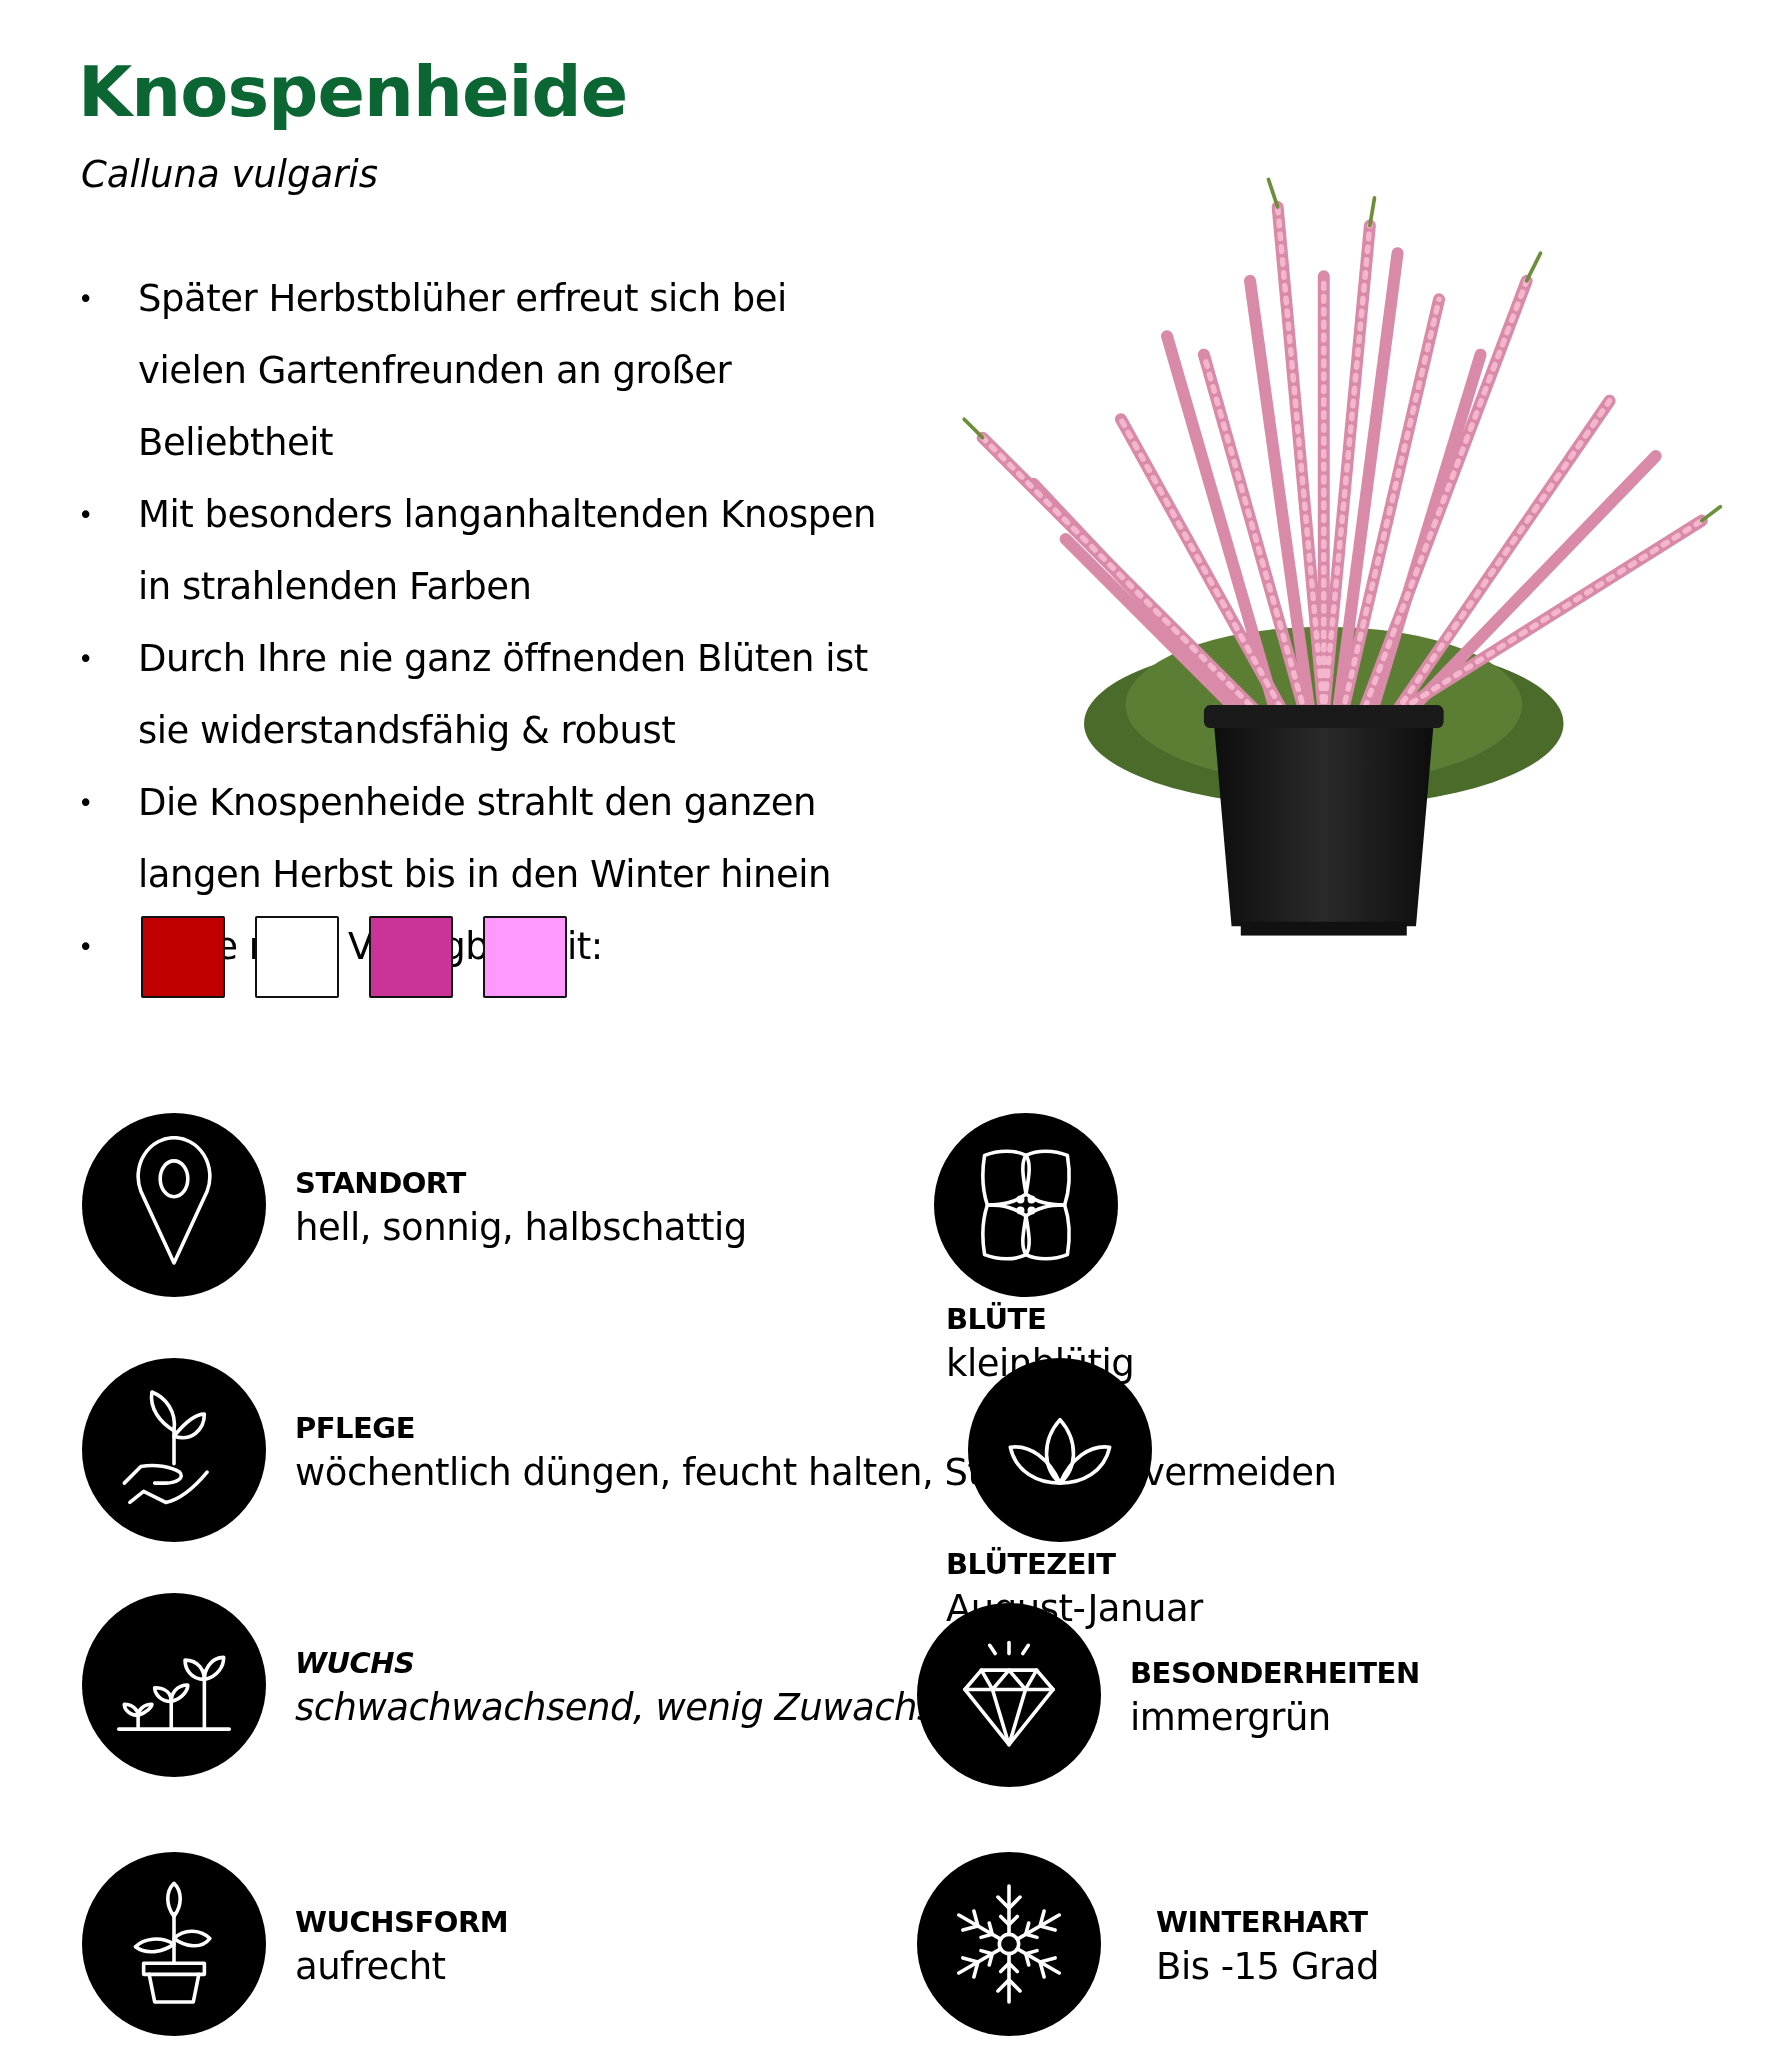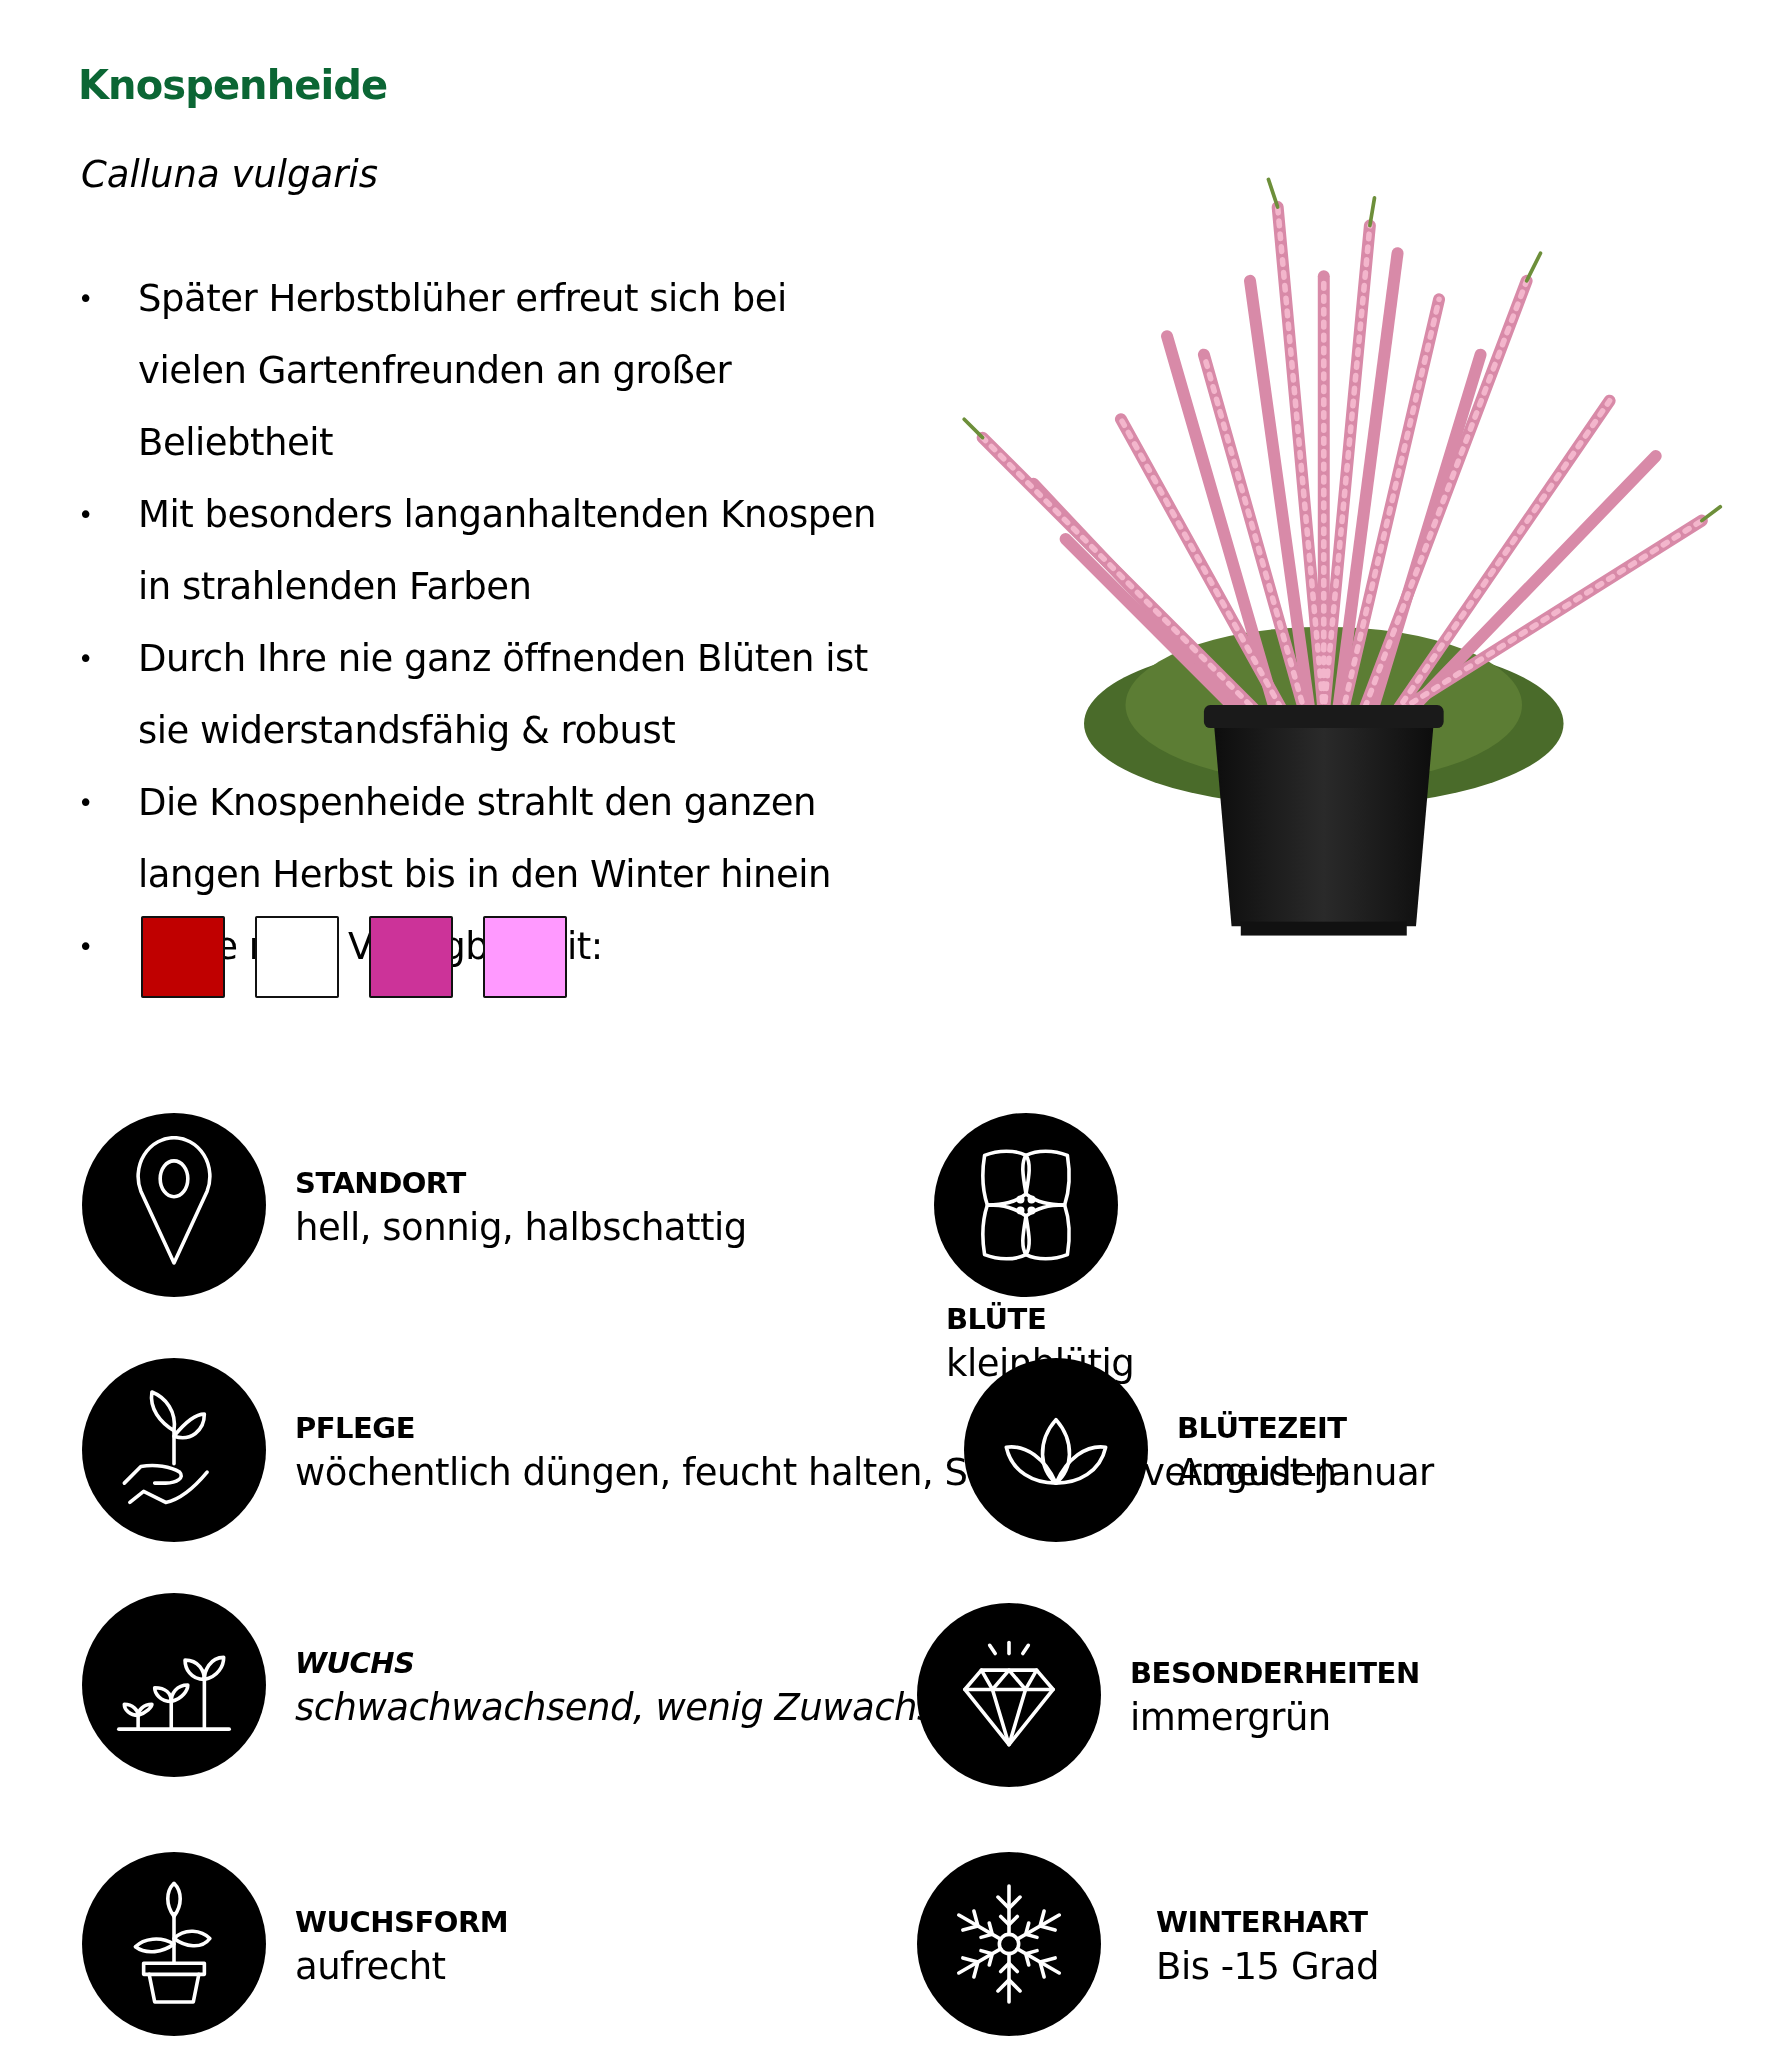--- a/index.html
+++ b/index.html
@@ -1,17 +1,17 @@
 <!DOCTYPE html>
 <html style="font-size:7.4px"><head>
 <meta charset="utf-8">
 <style>
   html,body{margin:0;padding:0;background:#fff;}
   body{width:1771px;height:2066px;position:relative;overflow:hidden;font-family:"DejaVu Sans","Liberation Sans",sans-serif;color:#000;}
-  .title{position:absolute;left:78px;top:65px;font-size:40px;font-weight:bold;color:#0b6634;letter-spacing:-0.9px;line-height:1;}
+  .title{position:absolute;left:78px;top:57px;font-size:70px;font-weight:bold;color:#0b6634;letter-spacing:-0.9px;line-height:1;}
   .subtitle{position:absolute;left:81px;top:156px;font-size:37px;font-style:italic;line-height:1;}
   .bullets{position:absolute;left:78px;top:263px;width:821px;margin:0;padding:0;list-style:none;}
   .bullets li{position:relative;padding-left:60px;font-size:37px;line-height:72px;letter-spacing:-0.5px;}
   .bullets li::before{content:"\2022";position:absolute;left:0;top:0;font-size:26px;}
   .swatches{position:absolute;left:141px;top:916px;display:flex;gap:30px;}
   .swatch{width:84px;height:82px;border:2.3px solid #111;border-radius:1.8px;box-sizing:border-box;}
   .plant{position:absolute;left:927px;top:161px;width:812px;height:793px;}
   .feature{position:absolute;display:flex;align-items:center;}
   .icon-circle{width:184px;height:184px;border-radius:50%;background:#000;display:flex;align-items:center;justify-content:center;flex:0 0 184px;}
   .icon-circle svg{width:138px;height:138px;}
@@ -181,21 +181,21 @@
       <circle cx="46" cy="54" r="1.6" fill="#fff"></circle>
         <circle cx="54" cy="54" r="1.6" fill="#fff"></circle>
     </svg>
   </div>
   <div class="feature-text">
     <div class="feature-label">BLÜTE</div>
     <div class="feature-value">kleinblütig</div>
   </div>
 </div>
 
-<div class="feature" style="left:964px;top:1358px;">
+<div class="feature" style="left:917px;top:1358px;flex-direction:column;">
   <div class="icon-circle">
     <svg viewBox="0 0 100 100" fill="none" stroke="#fff" stroke-width="2.6" stroke-linejoin="round" stroke-linecap="round">
       <path d="M50 74 C38 64 36 44 50 28 C64 44 62 64 50 74 Z"></path>
       <path d="M50 74 C34 74 18 66 14 48 C28 46 42 56 50 74"></path>
       <path d="M50 74 C66 74 82 66 86 48 C72 46 58 56 50 74"></path>
     </svg>
   </div>
   <div class="feature-text">
     <div class="feature-label">BLÜTEZEIT</div>
     <div class="feature-value">August-Januar</div>

